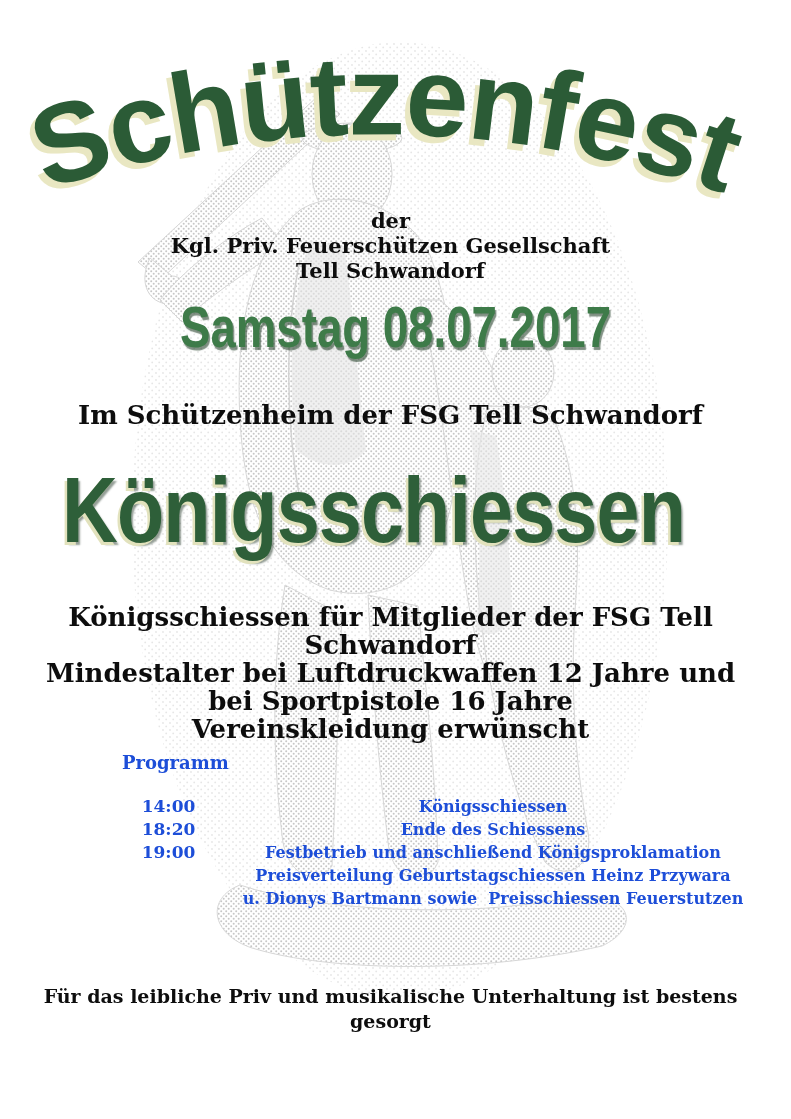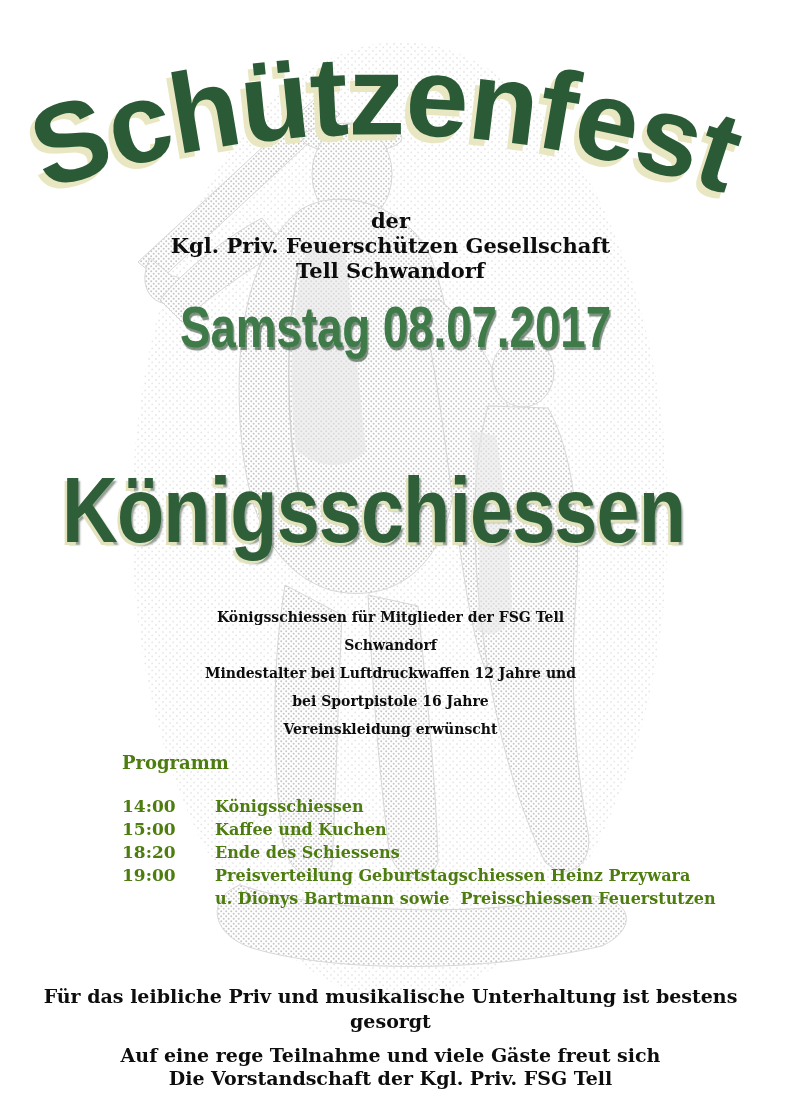--- a/index.html
+++ b/index.html
@@ -15,21 +15,21 @@
   
   .title-svg{position:absolute;left:28px;top:42px;width:730px;height:195px;overflow:visible;}
   .title-svg text{
     font-family:"Liberation Sans","DejaVu Sans",sans-serif;
     font-weight:bold;font-size:113px;letter-spacing:-1px;
   }
   
   .cblock{position:absolute;left:0;right:10px;text-align:center;color:#0d0d0d;font-weight:bold;}
   .intro{top:208px;font-size:21px;line-height:25px;}
   .venue{top:400px;font-size:26px;line-height:30px;}
-  .info{top:603px;font-size:14px;line-height:28px;}
+  .info{top:603px;font-size:26px;line-height:28px;}
   .closing{top:984px;font-size:19px;line-height:25px;}
   .signoff{top:1044px;font-size:19px;line-height:23px;}
   
   .date-line{
     position:absolute;left:0;right:0;top:296px;text-align:center;
     font-family:"Liberation Sans","DejaVu Sans",sans-serif;
     font-weight:bold;font-size:57px;line-height:62px;letter-spacing:0px;
     color:#3e7b49;
     text-shadow:2px 3px 1px rgba(24,52,29,0.55), -1px 0 0 rgba(255,255,255,0.25);
     transform:scaleX(0.80);transform-origin:50% 50%;
@@ -38,24 +38,24 @@
   .event-line{
     position:absolute;left:-22px;right:22px;top:458px;text-align:center;
     font-family:"Liberation Sans","DejaVu Sans",sans-serif;
     font-weight:bold;font-size:92px;line-height:104px;letter-spacing:-1px;
     color:#2e5f39;
     text-shadow:-3px 3px 0 #e2e2bd, 2px 3px 2px rgba(18,40,23,0.45);
     transform:scaleX(0.84);transform-origin:50% 50%;
     white-space:nowrap;
   }
   
-  .program{position:absolute;left:122px;top:752px;right:20px;color:#4d7c0f;font-weight:bold;}
+  .program{position:absolute;left:122px;top:752px;right:20px;color:#1d4ed8;font-weight:bold;}
   .prog-heading{font-size:18px;line-height:22px;}
   .prog-rows{margin-top:21px;}
-  .prog-row{display:flex;align-items:flex-start;}
+  .prog-row{display:flex;align-items:flex-start;text-align:center;}
   .prog-time{width:93px;flex:0 0 93px;font-size:17px;line-height:23px;}
   .prog-desc{flex:1;}
   .prog-line{font-size:16px;line-height:23px;white-space:pre-wrap;}
 </style>
 </head>
 <body>
 
 <div class="poster">
 
   <svg class="statue-svg" viewBox="0 0 791 1119" aria-hidden="true">
@@ -116,20 +116,21 @@
   </svg>
 
   <div class="cblock intro">
     <div>der</div>
     <div>Kgl. Priv. Feuerschützen Gesellschaft</div>
     <div>Tell Schwandorf</div>
   </div>
 
   <div class="date-line">Samstag 08.07.2017</div>
 
+  <div class="cblock venue">Im Schützenheim der FSG Tell Schwandorf</div>
 
   <div class="event-line">Königsschiessen</div>
 
   <div class="cblock info">
     <div>Königsschiessen für Mitglieder der FSG Tell</div>
     <div>Schwandorf</div>
     <div>Mindestalter bei Luftdruckwaffen 12 Jahre und</div>
     <div>bei Sportpistole 16 Jahre</div>
     <div>Vereinskleidung erwünscht</div>
   </div>
@@ -137,44 +138,35 @@
   <div class="program">
     <div class="prog-heading">Programm</div>
     <div class="prog-rows">
       <div class="prog-row">
         <div class="prog-time">14:00</div>
         <div class="prog-desc">
           <div class="prog-line">Königsschiessen</div>
         </div>
       </div>
       <div class="prog-row">
-        <div class="prog-time">15:00</div>
-        <div class="prog-desc">
-          <div class="prog-line">Kaffee und Kuchen</div>
-        </div>
-      </div>
-      <div class="prog-row">
         <div class="prog-time">18:20</div>
         <div class="prog-desc">
           <div class="prog-line">Ende des Schiessens</div>
         </div>
       </div>
       <div class="prog-row">
         <div class="prog-time">19:00</div>
         <div class="prog-desc">
+          <div class="prog-line">Festbetrieb und anschließend Königsproklamation</div>
           <div class="prog-line">Preisverteilung Geburtstagschiessen Heinz Przywara</div>
           <div class="prog-line">u. Dionys Bartmann sowie  Preisschiessen Feuerstutzen</div>
         </div>
       </div>
     </div>
   </div>
 
   <div class="cblock closing">
     <div>Für das leibliche Priv und musikalische Unterhaltung ist bestens</div>
     <div>gesorgt</div>
   </div>
 
-  <div class="cblock signoff">
-    <div>Auf eine rege Teilnahme und viele Gäste freut sich</div>
-    <div>Die Vorstandschaft der Kgl. Priv. FSG Tell</div>
-  </div>
 
 </div>
 
 </body></html>

